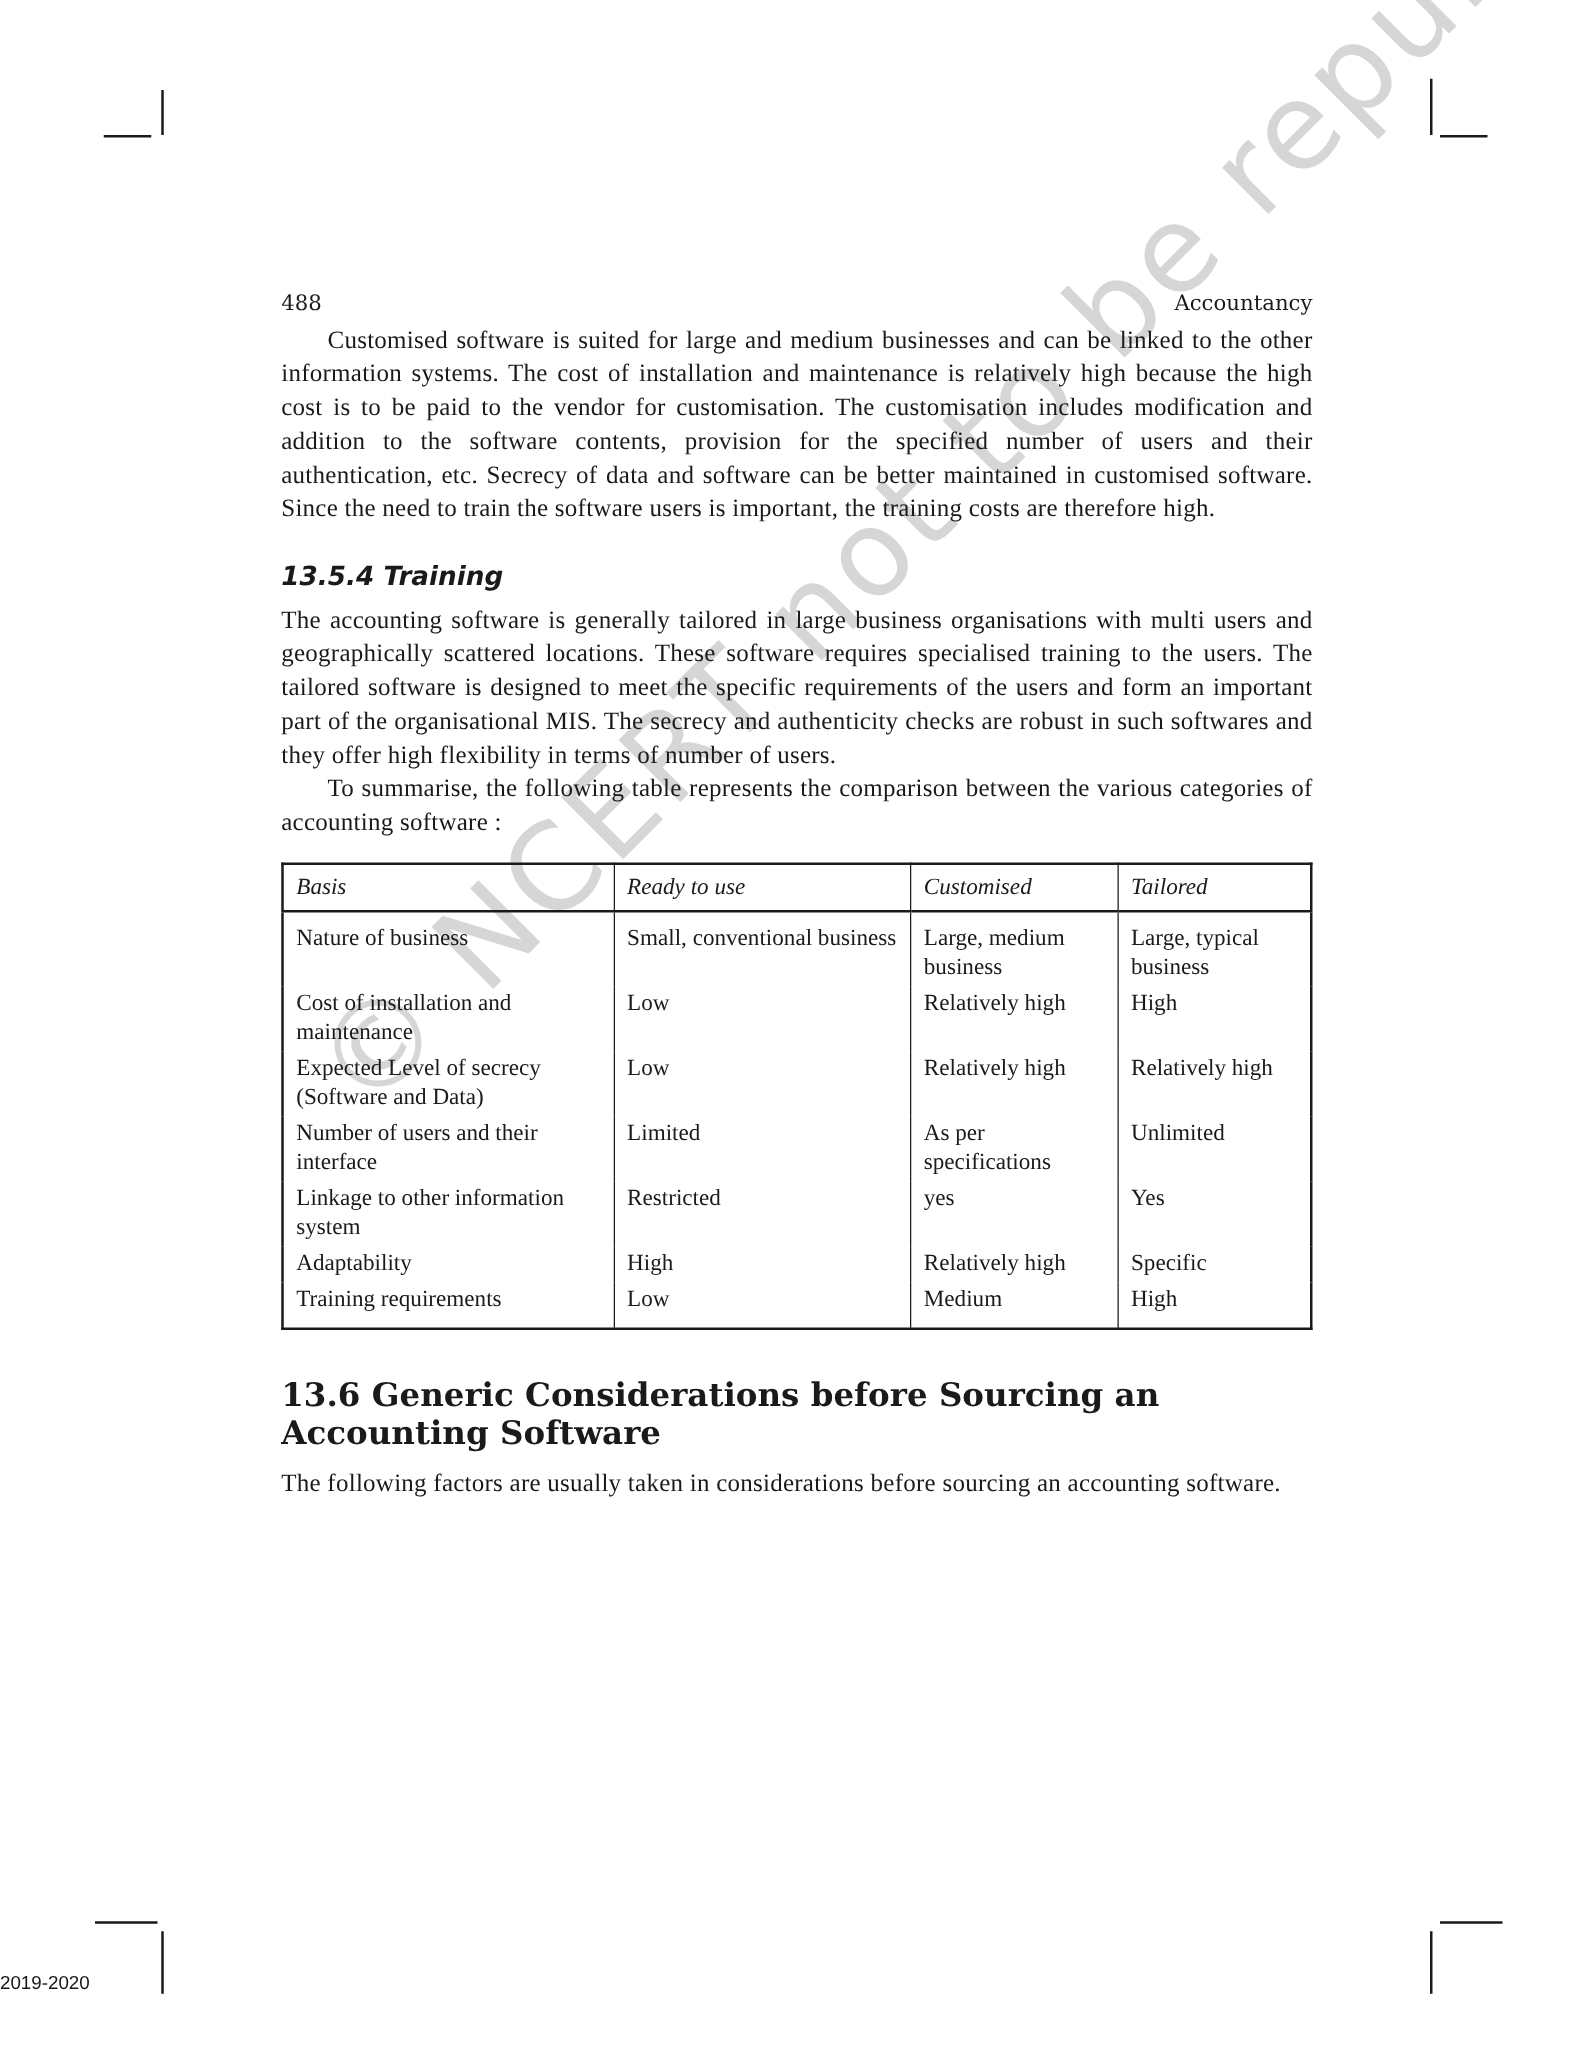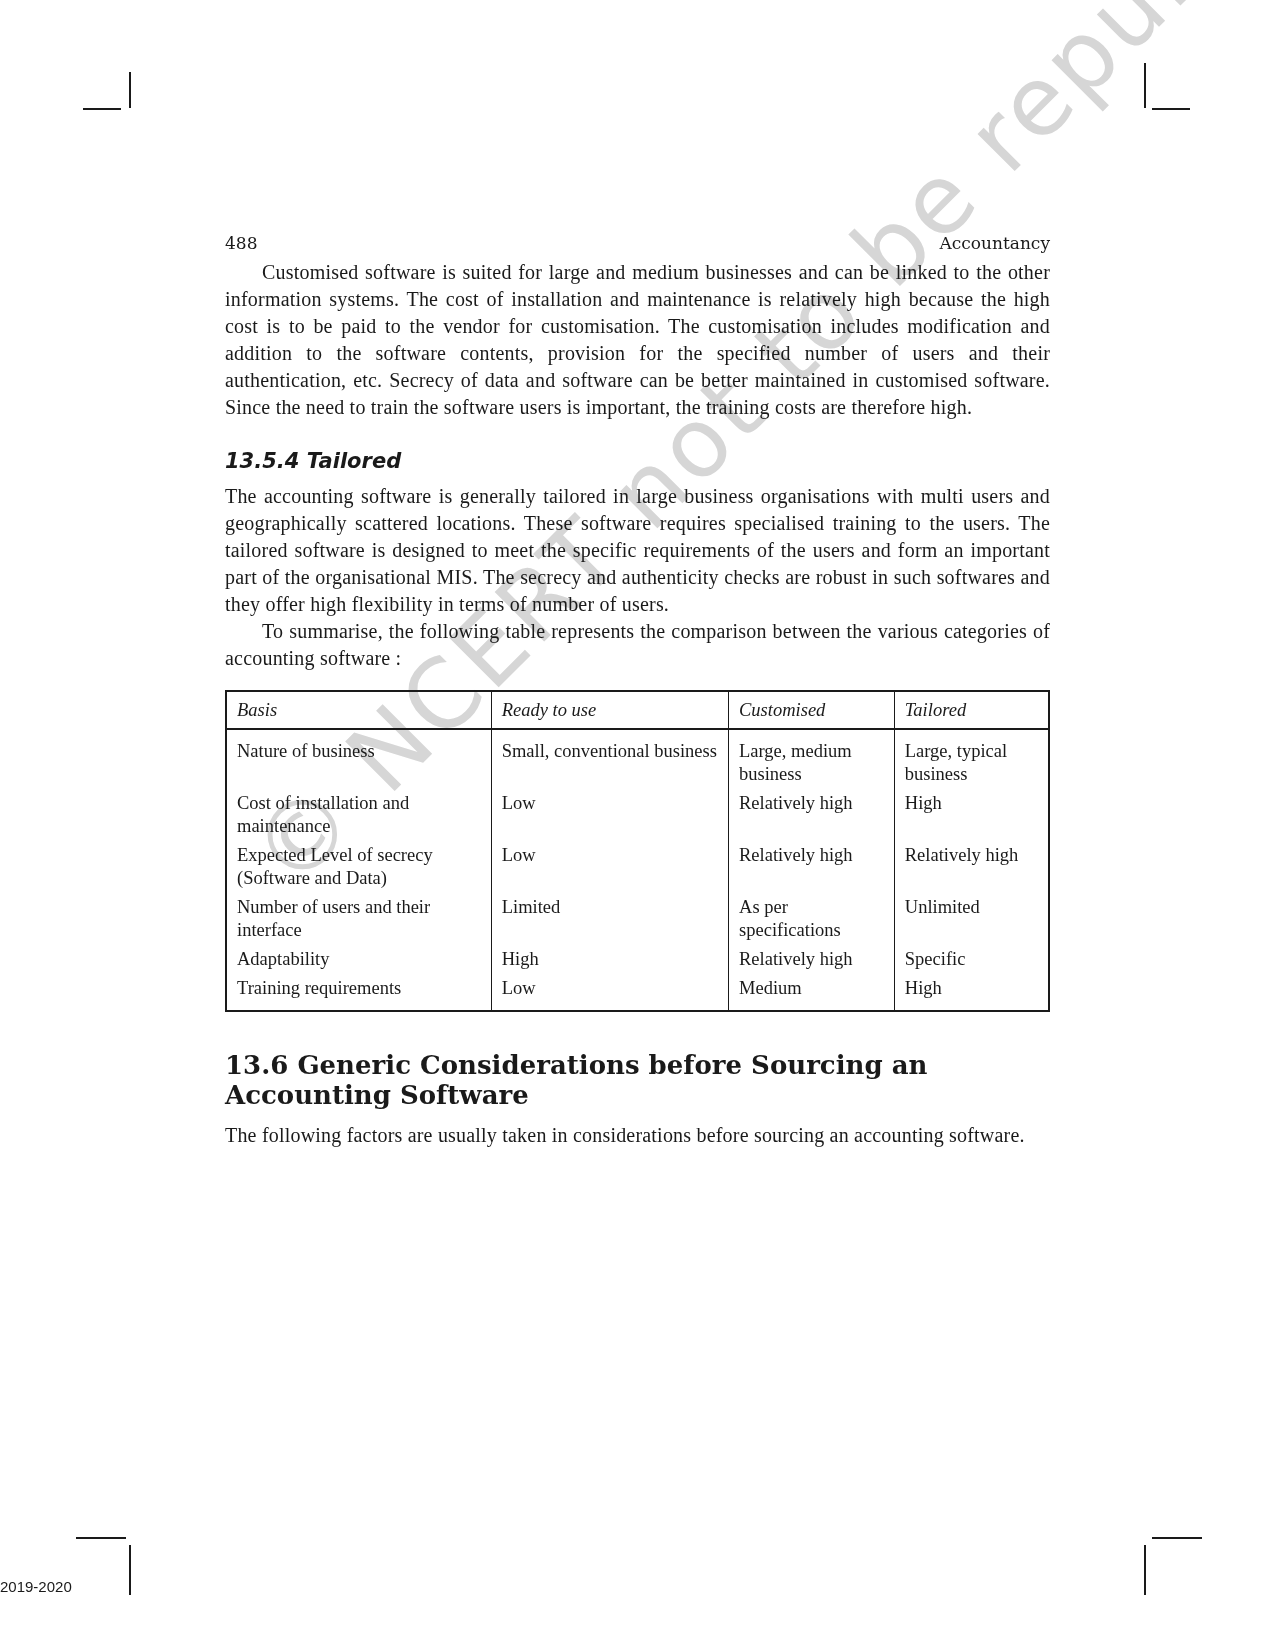--- a/index.html
+++ b/index.html
@@ -47,21 +47,21 @@
 <div class="watermark">© NCERT not to be republished</div>
 
 <div class="page">
   <div class="header">
     <span>488</span>
     <span>Accountancy</span>
   </div>
 
   <p class="body indent">Customised software is suited for large and medium businesses and can be linked to the other information systems. The cost of installation and maintenance is relatively high because the high cost is to be paid to the vendor for customisation. The customisation includes modification and addition to the software contents, provision for the specified number of users and their authentication, etc. Secrecy of data and software can be better maintained in customised software. Since the need to train the software users is important, the training costs are therefore high.</p>
 
-  <h3 class="sub">13.5.4  Tailored</h3>
+  <h3 class="sub">13.5.4  Training</h3>
 
   <p class="body">The accounting software is generally tailored in large business organisations with multi users and geographically scattered locations. These software requires specialised training to the users. The tailored software is designed to meet the specific requirements of the users and form an important part of the organisational MIS. The secrecy and authenticity checks are robust in such softwares and they offer high flexibility in terms of number of users.</p>
   <p class="body indent">To summarise, the following table represents the comparison between the various categories of accounting software :</p>
 
   <table class="cmp">
     <colgroup>
       <col style="width:266px">
         <col style="width:238px">
         <col style="width:166px">
         <col style="width:155px">
@@ -93,20 +93,26 @@
         <td>Relatively high</td>
         <td>Relatively high</td>
       </tr>
       <tr>
         <td>Number of users and their interface</td>
         <td>Limited</td>
         <td>As per specifications</td>
         <td>Unlimited</td>
       </tr>
       <tr>
+        <td>Linkage to other information system</td>
+        <td>Restricted</td>
+        <td>yes</td>
+        <td>Yes</td>
+      </tr>
+      <tr>
         <td>Adaptability</td>
         <td>High</td>
         <td>Relatively high</td>
         <td>Specific</td>
       </tr>
       <tr class="last">
         <td>Training requirements</td>
         <td>Low</td>
         <td>Medium</td>
         <td>High</td>

